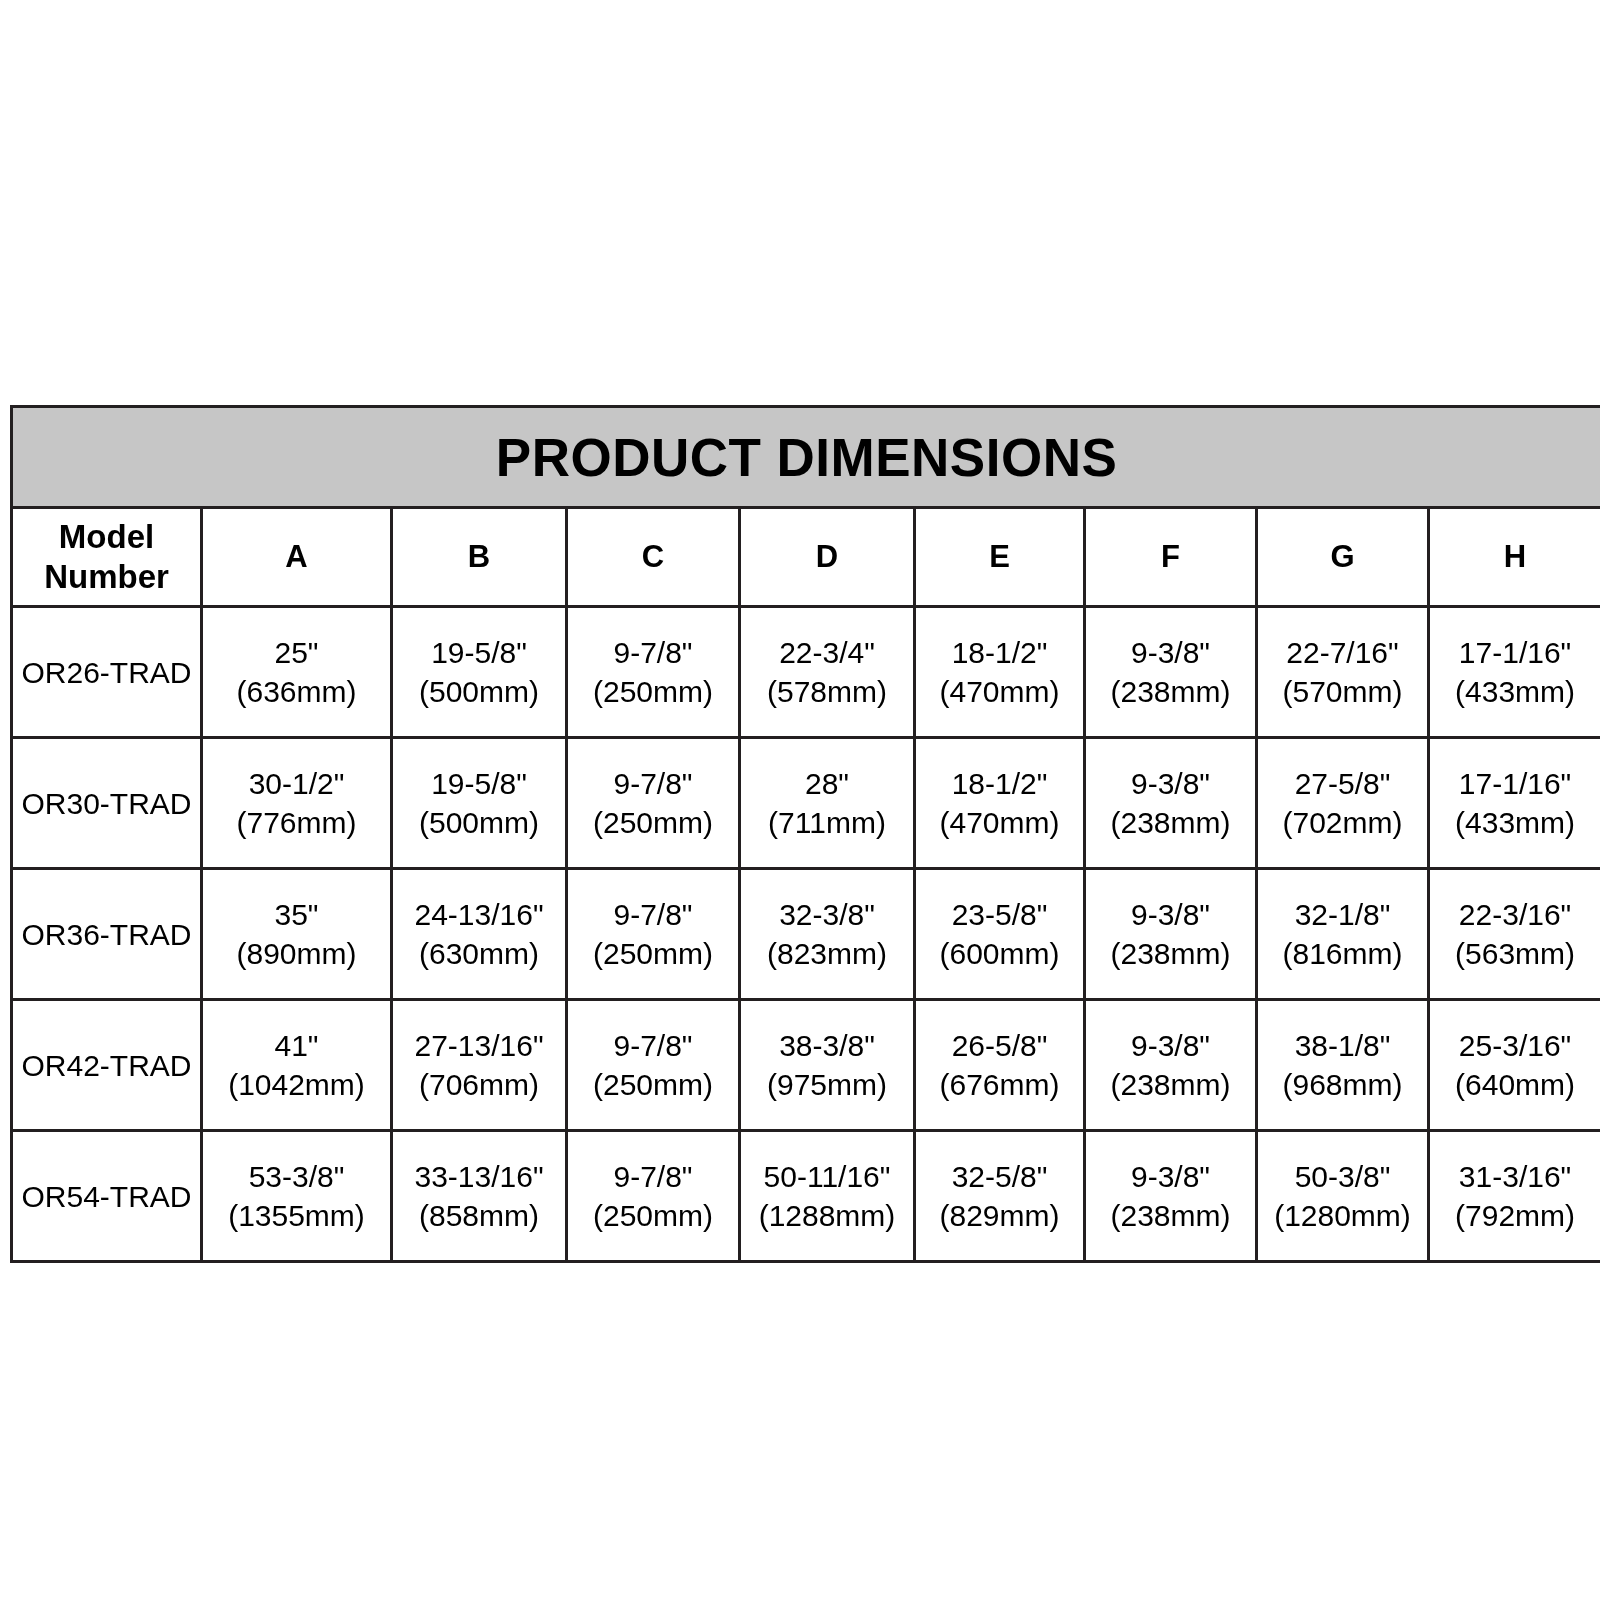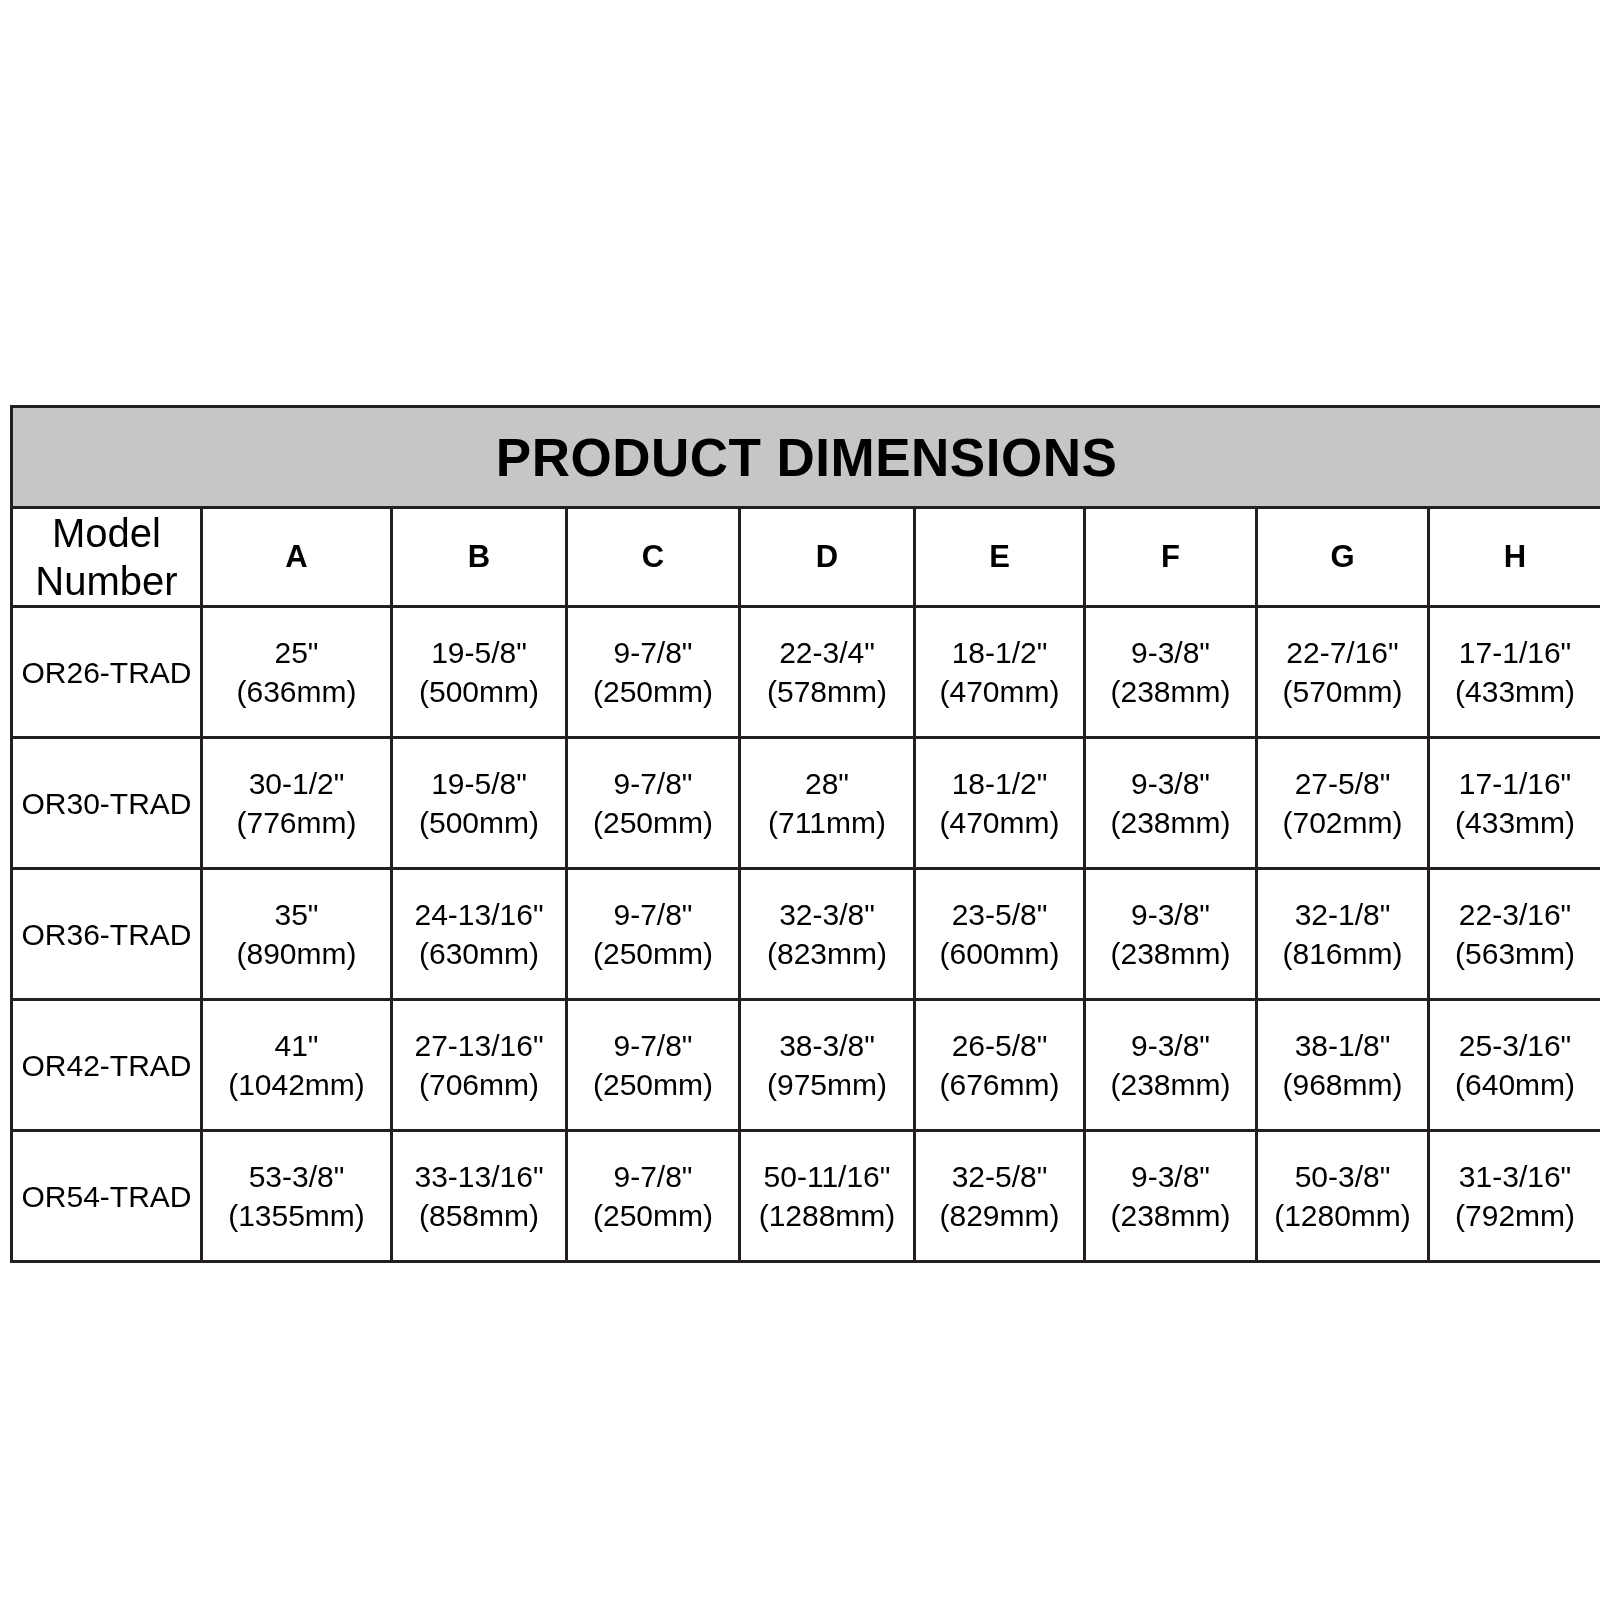--- a/index.html
+++ b/index.html
@@ -41,22 +41,22 @@
     padding: 0;
   }
   .hdr-cell {
     font-size: 31px;
     font-weight: bold;
     height: 96px;
     padding: 0 2px;
     line-height: 1.15;
   }
   .model-hdr {
-    font-size: 40px;
-    font-weight: normal;
+    font-size: 33px;
+    font-weight: bold;
     line-height: 1.2;
   }
   .model-cell {
     font-size: 30px;
     font-weight: normal;
     padding: 0 4px;
     margin-top: 8px;
   }
   .val-cell {
     font-size: 30px;

